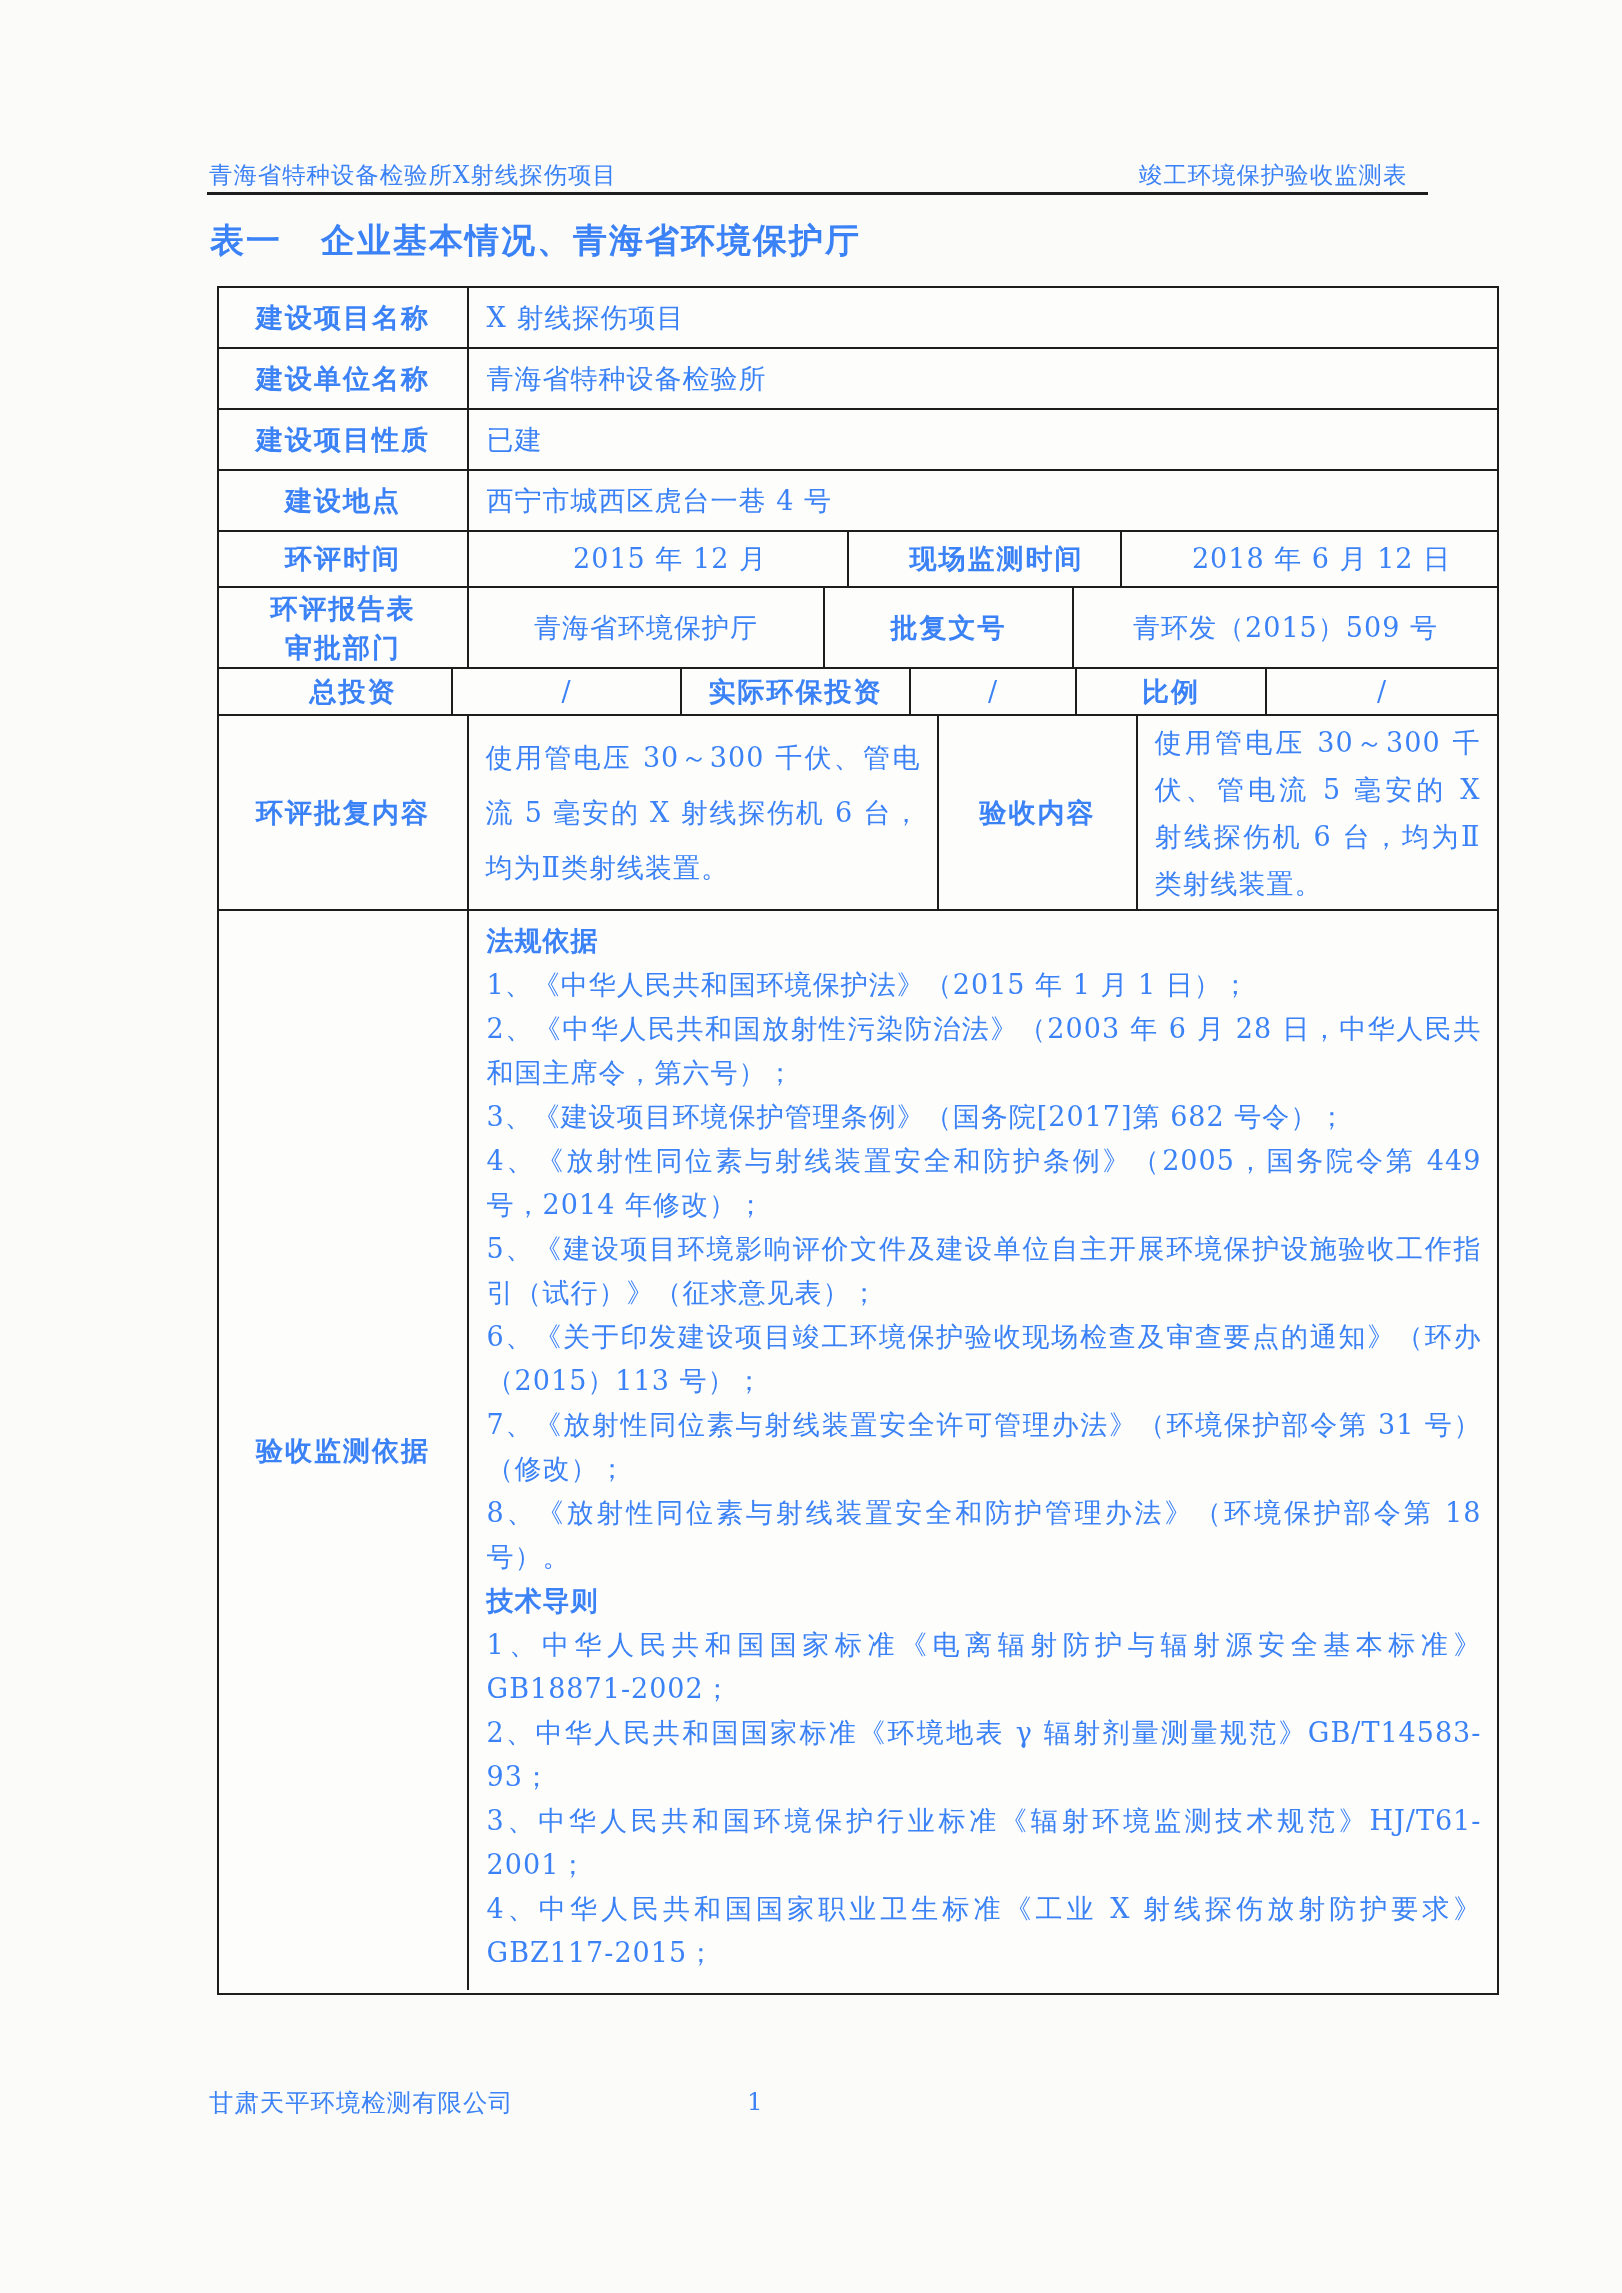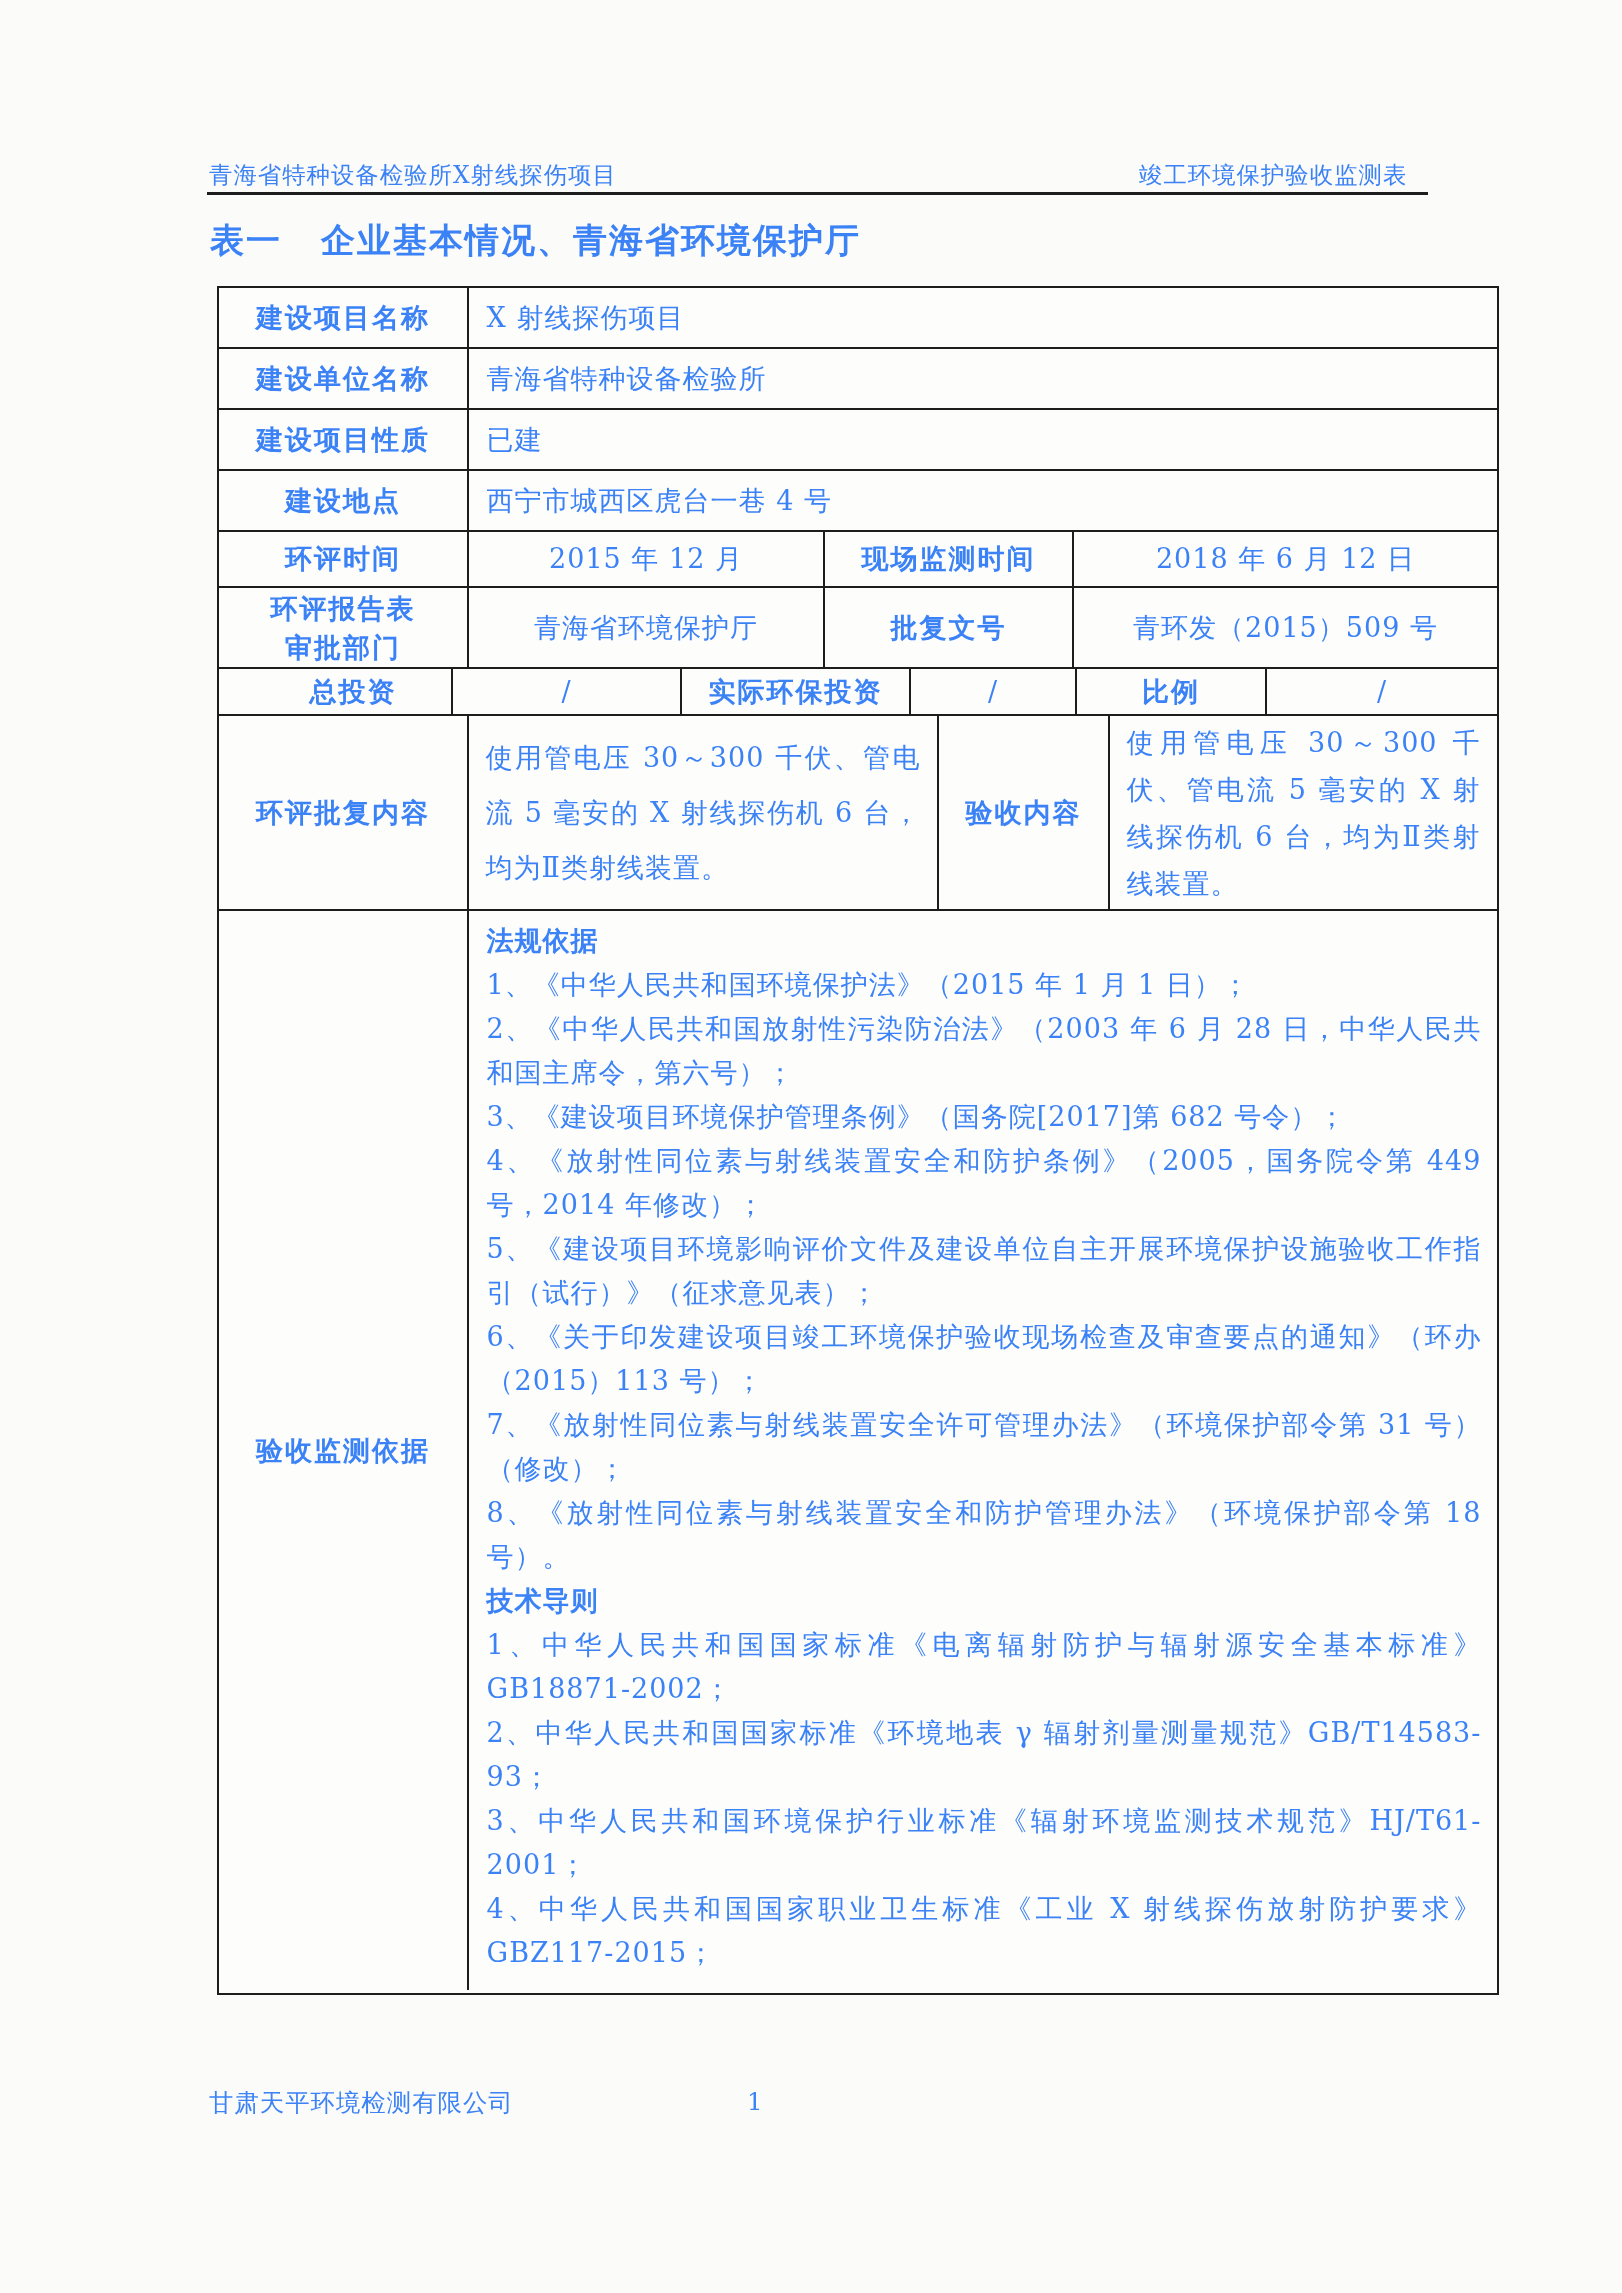--- a/index.html
+++ b/index.html
@@ -36,37 +36,37 @@
     font-size:27px;
     overflow:hidden;
   }
   .cell:last-child { border-right:none; }
   .lbl { font-weight:bold; letter-spacing:2px; text-align:center; }
   .val-left { justify-content:flex-start; padding-left:17.6px; letter-spacing:1px; }
   .val-center { letter-spacing:1px; }
   .two-line { flex-direction:column; line-height:39px; }
   
   .h63  { height:61px; }
-  .h57  { height:56px; }
+  .h57  { height:56px;gap:24px; }
   .h83  { height:81px; }
   .h48  { height:47px; }
   .h200 { height:195px; }
   .h1106{ height:1079px; }
   
   .w256 { width:250px; flex:none; }
   .wrest{ flex:1; }
   .w365 { width:356px; flex:none; }
   .w255 { width:249px; flex:none; }
   .w240 { width:234px; flex:none;padding-left:36px; }
   .w235 { width:229px; flex:none; }
   .w260 { width:229px; flex:none; }
   .w170 { width:166px; flex:none; }
   .w195 { width:190px; flex:none; }
   .w482 { width:470px; flex:none; }
-  .w173 { width:171px; flex:none; }
+  .w173 { width:199px; flex:none; }
   
   .content-cell { align-items:center; }
   .content-cell .inner { padding:0 16.6px; text-align:justify; text-justify:inter-ideograph; letter-spacing:1px; }
   .inner.lh56 { line-height:55px; }
   .inner.lh48 { line-height:47px; }
   
   .basis-cell {
     display:block;
     padding:7.8px 15.6px 0 17.6px;
     font-size:27px;

